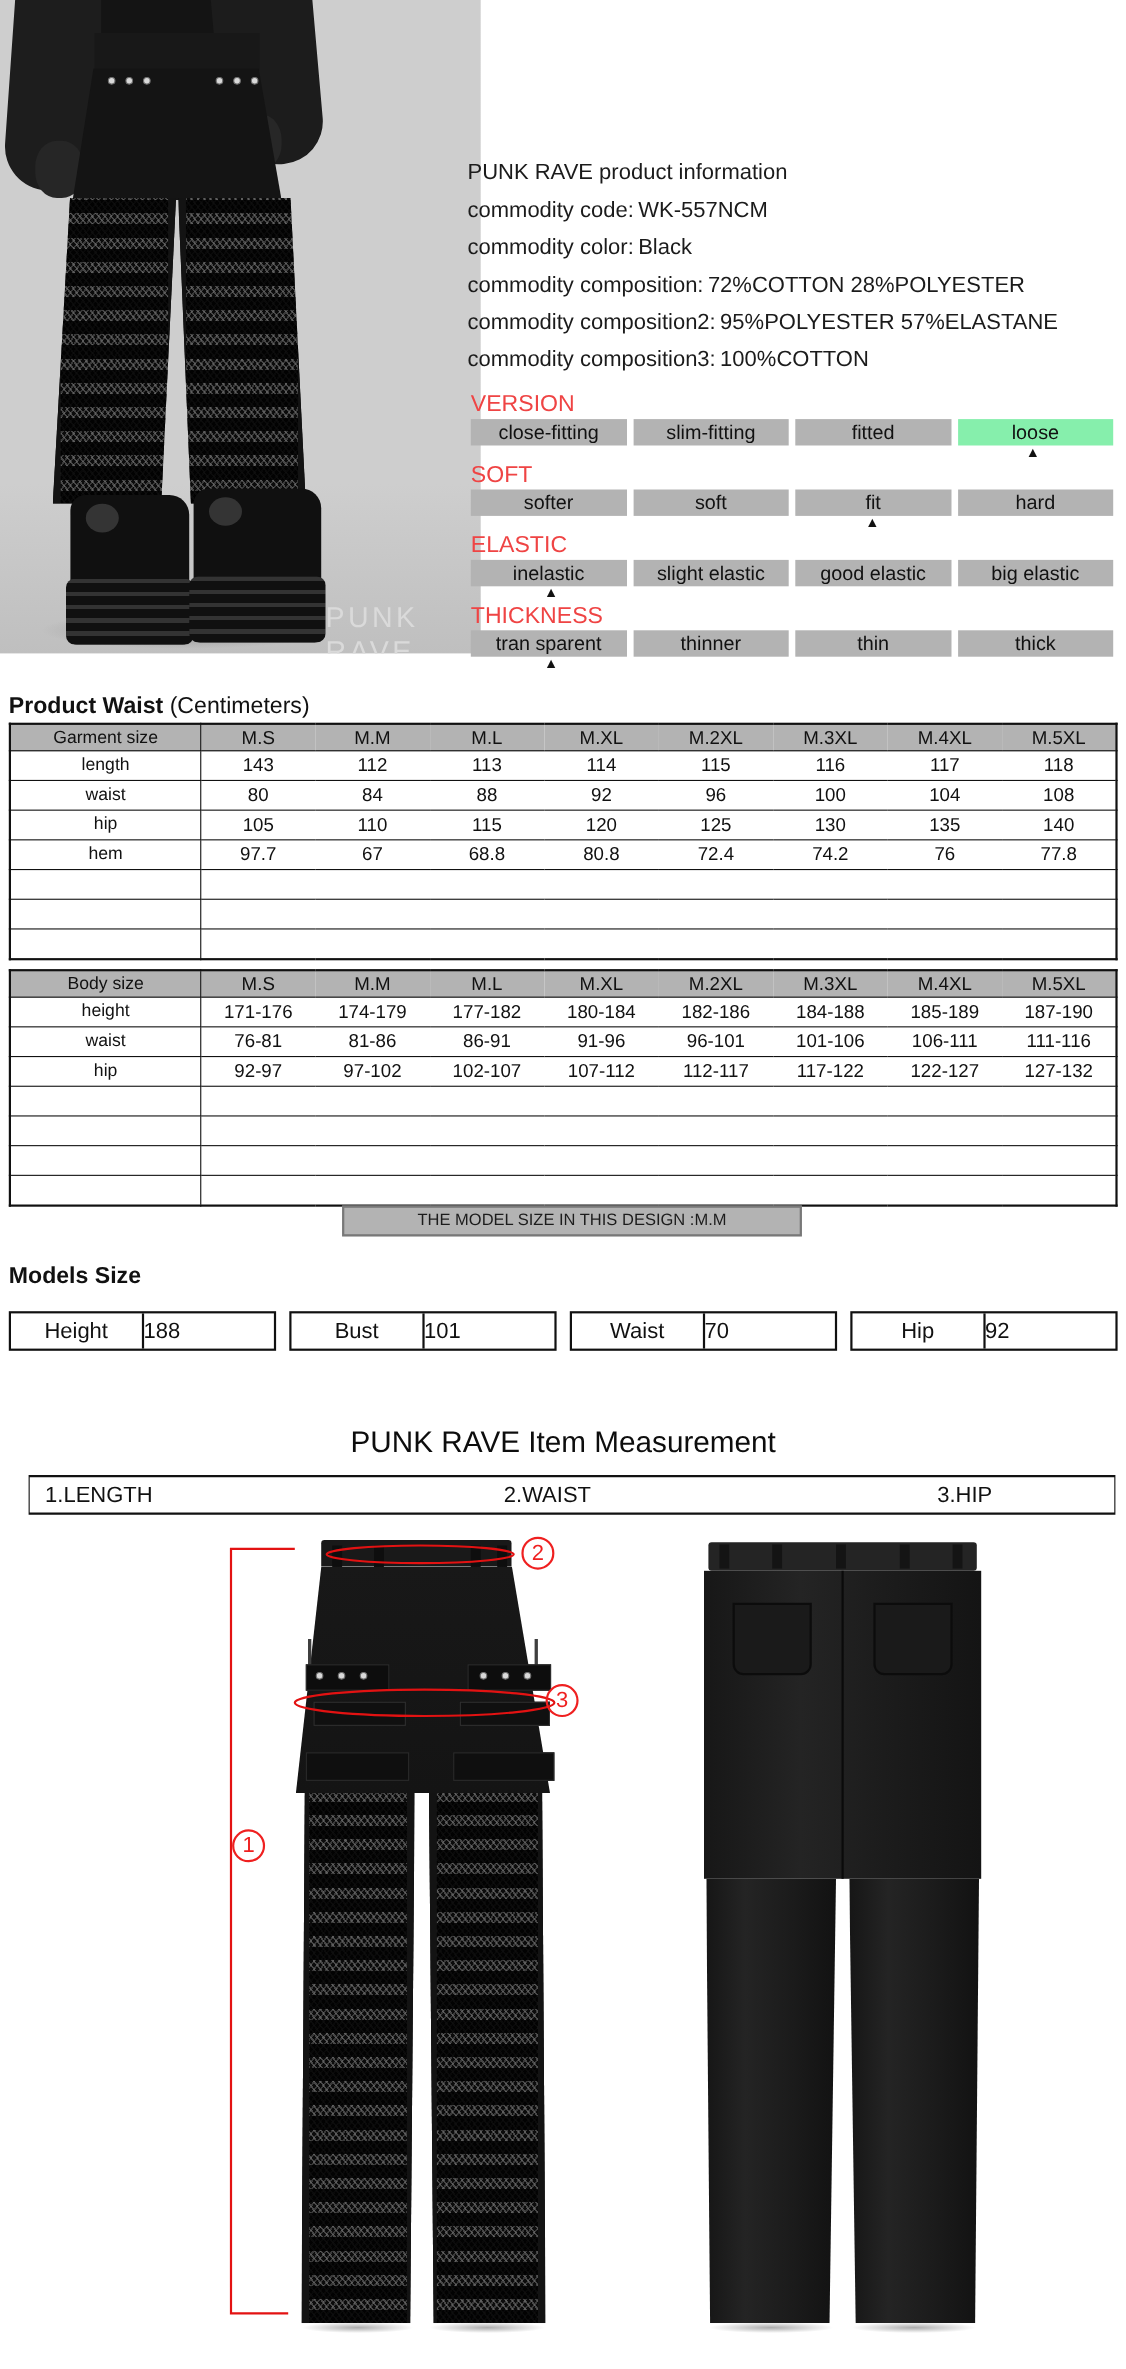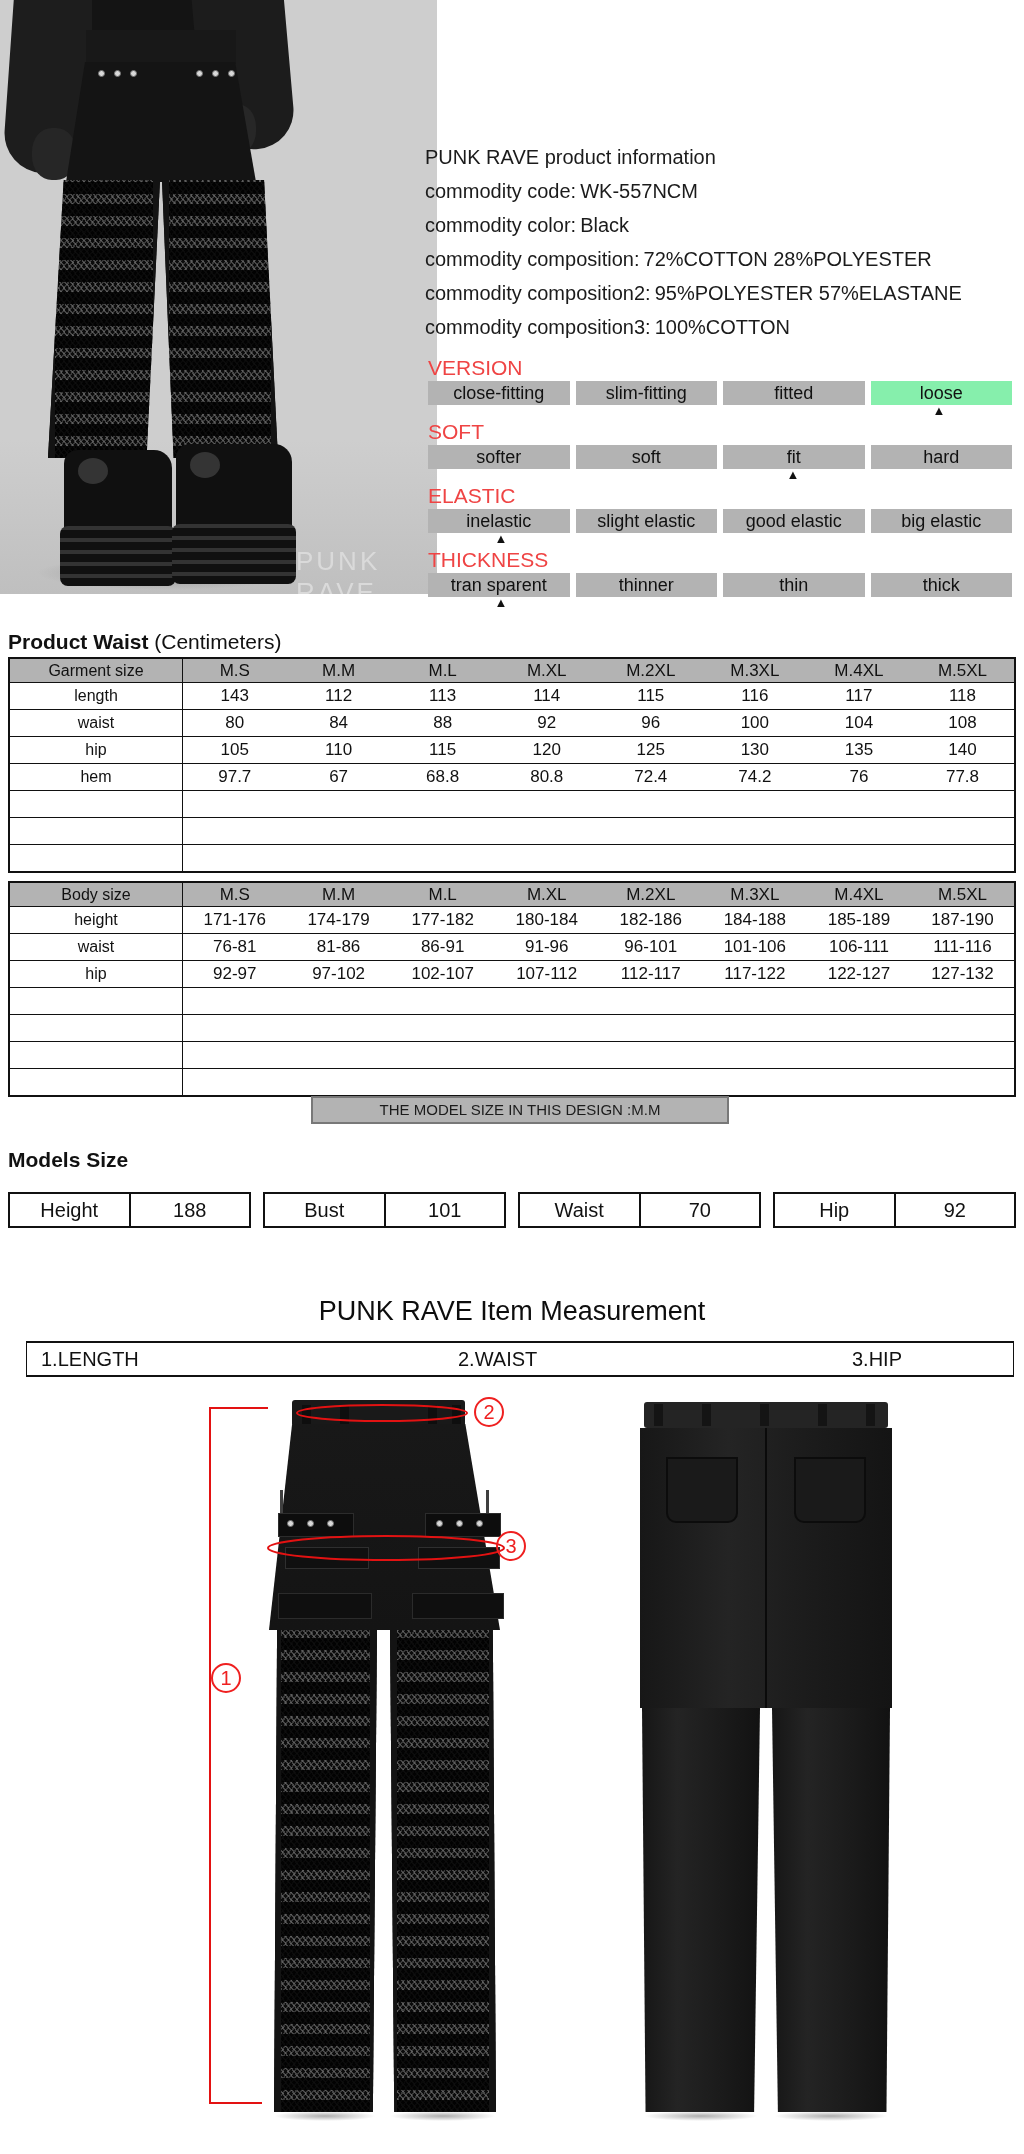--- a/index.html
+++ b/index.html
@@ -62,21 +62,21 @@
   .size-table tbody td{height:26px;}
   .gt-wrap{top:657px;} .bt-wrap{top:881px;}
 
   .model-note{left:311px;top:1096px;width:414px;height:24px;background:#b3b3b3;border:2px solid #787878;
       font-size:15px;line-height:24px;text-align:center;color:#1c1c1c;}
 
   .models-title{left:8px;top:1148px;font-size:21px;font-weight:600;}
   .models-row{left:8px;top:1192px;width:1008px;display:flex;gap:12px;}
   .model-box{flex:1;height:32px;border:2px solid #111;display:flex;}
   .model-box .m-label{flex:1;border-right:2px solid #111;font-size:20px;line-height:32px;text-align:center;}
-  .model-box .m-value{flex:1;font-size:20px;line-height:32px;text-align:center;}
+  .model-box .m-value{flex:1;font-size:20px;line-height:32px;text-align:left;}
 
   
   .meas-title{left:0;top:1296px;width:1024px;text-align:center;font-size:27px;color:#0d0d0d;}
   .meas-labels{left:26px;top:1341px;width:988px;height:36px;border:1px solid #111;
       border-top-width:2px;border-bottom-width:2px;box-sizing:border-box;}
   .meas-labels span{position:absolute;top:5px;font-size:20px;}
   .ml-0{left:14px;} .ml-1{left:431px;} .ml-2{left:825px;}
 
   
   .fig-front{left:190px;top:1395px;width:360px;height:740px;}

